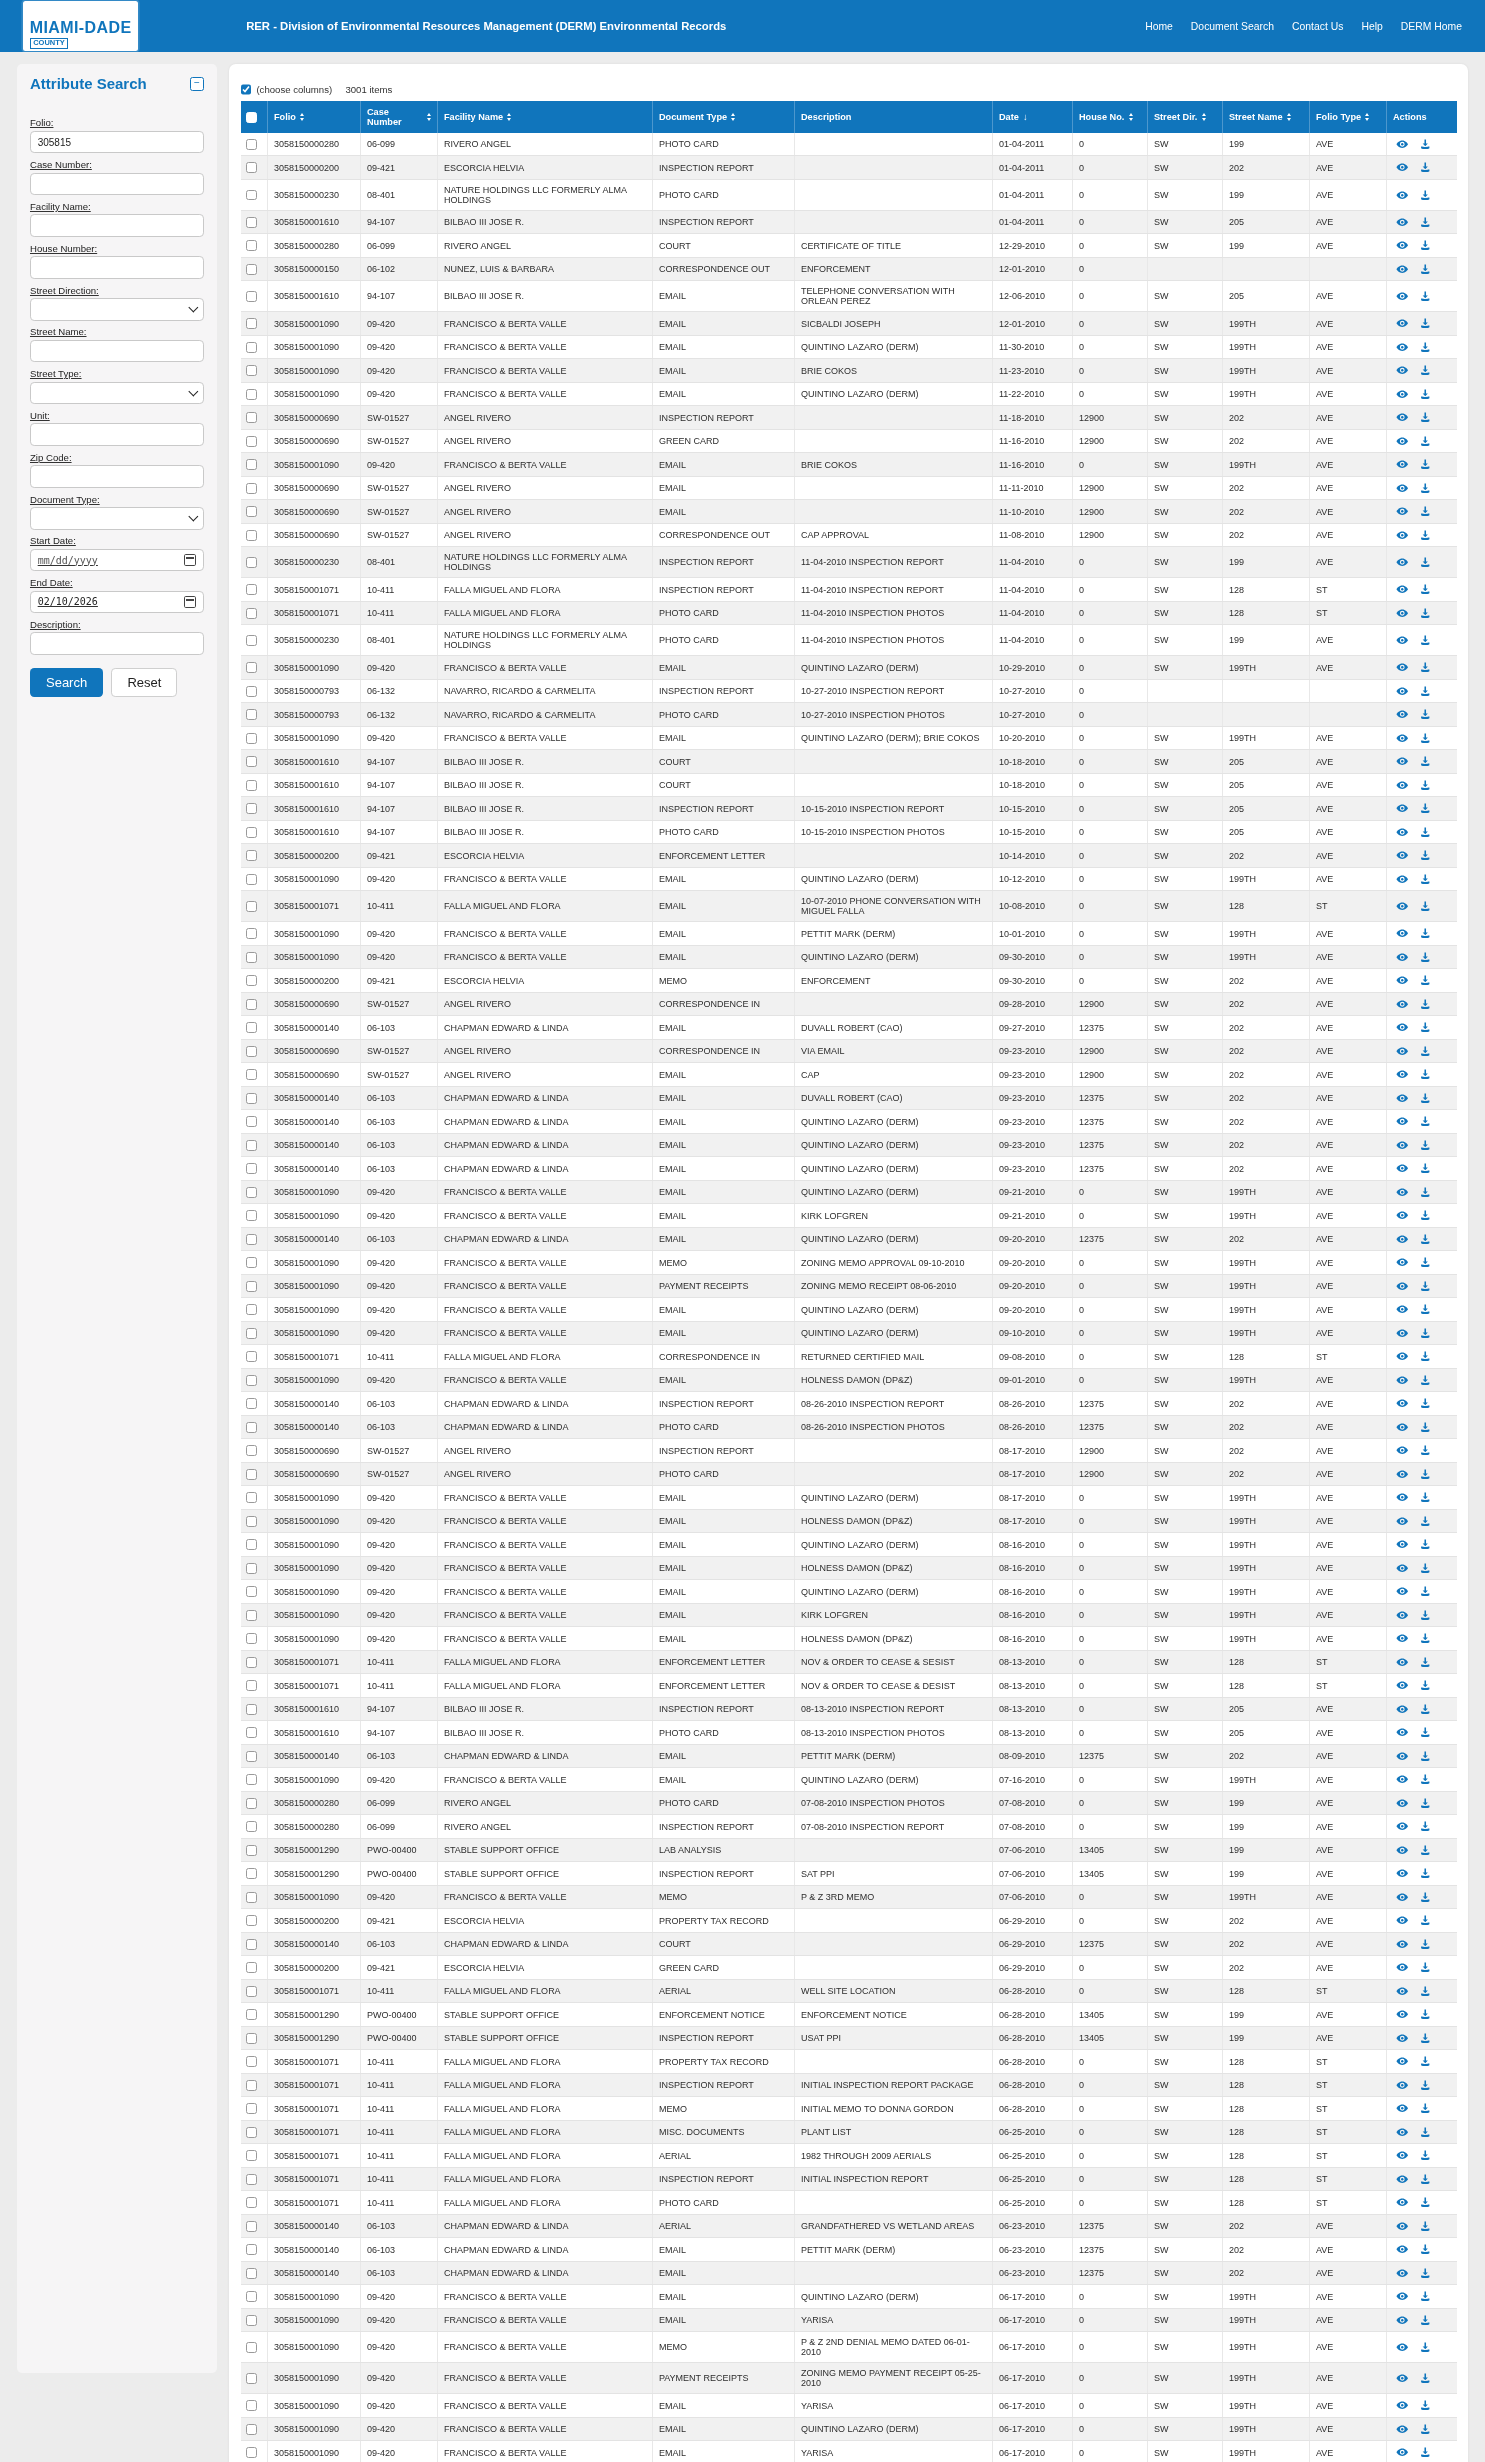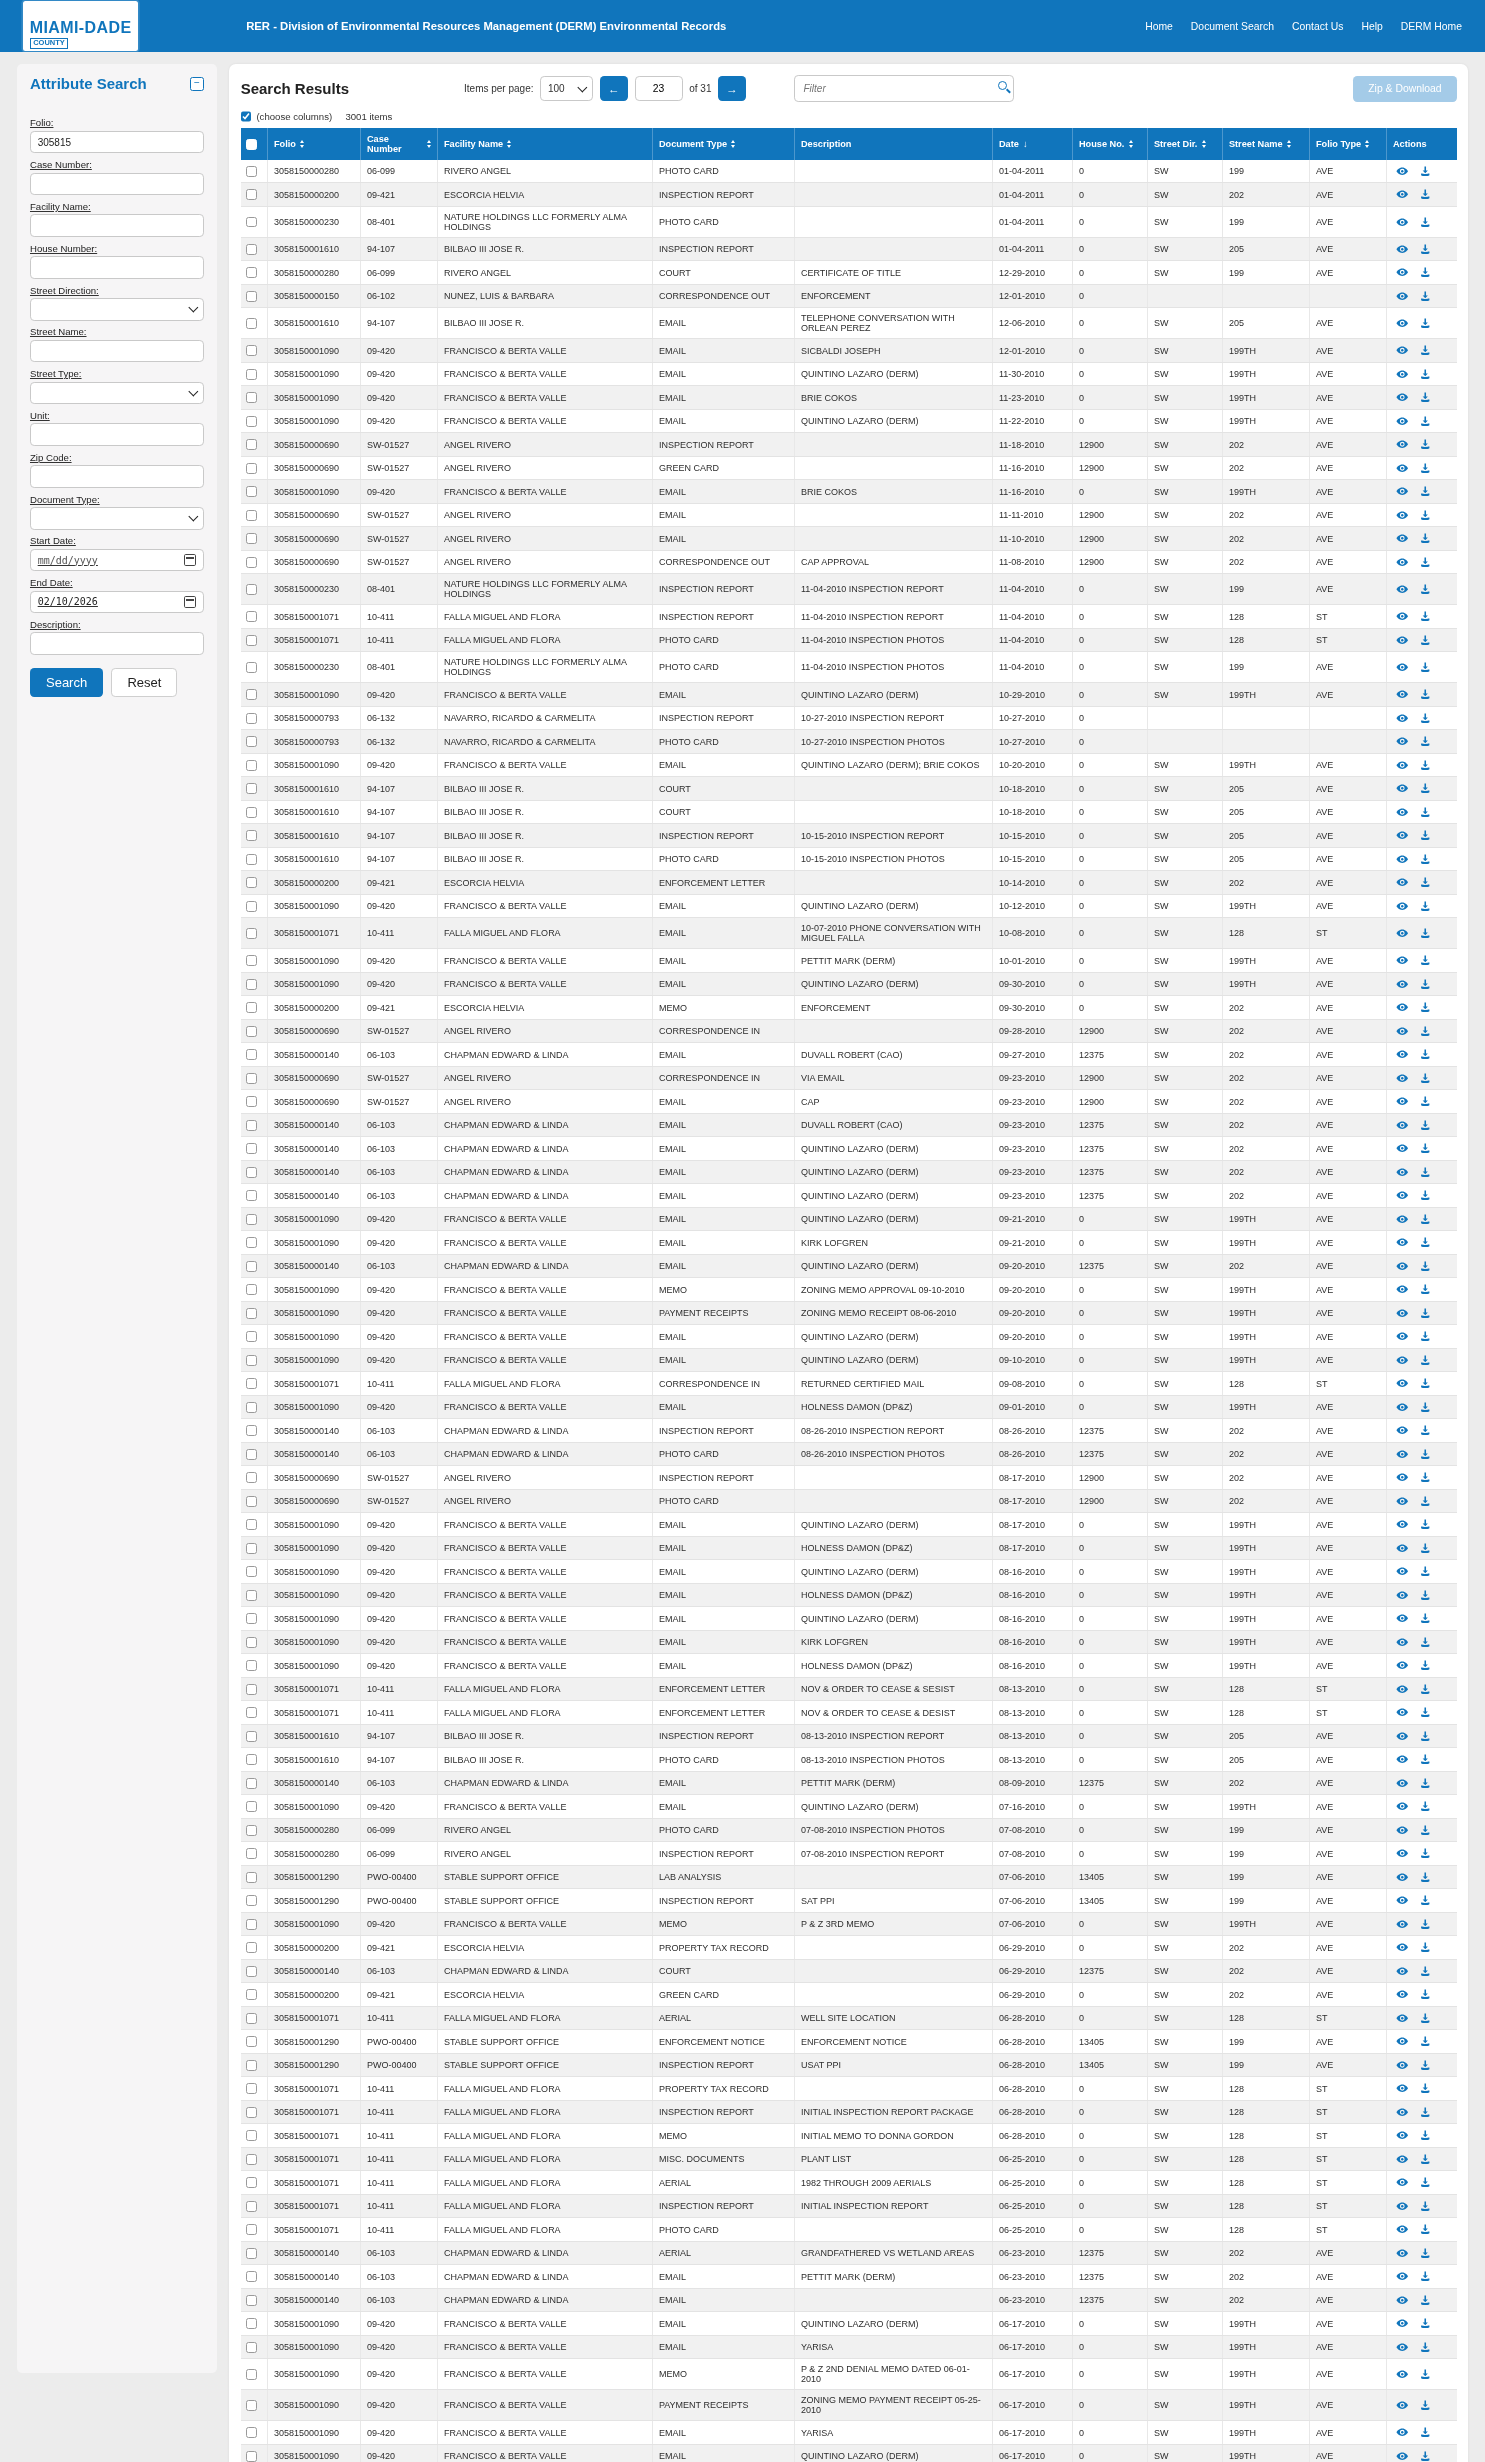--- a/index.html
+++ b/index.html
@@ -169,39 +169,20 @@
     <div class="field"><label>Description:</label>
       <input type="text" style=""></div>
 
     <div class="btn-row">
       <button class="btn btn-primary">Search</button>
       <button class="btn btn-plain">Reset</button>
     </div>
   </div>
 
   <div class="main-card">
-    <div class="results-bar">
-      <div class="results-title">Search Results</div>
-      <div class="ipp">
-        <span class="ipp-label">Items per page:</span>
-        <div class="ipp-select">
-          <span>100</span>
-          <span class="chev"></span>
-        </div>
-        <button class="pg-btn">←</button>
-        <input class="pg-input" type="text" value="23" style="">
-        <span class="pg-of">of 31</span>
-        <button class="pg-btn">→</button>
-      </div>
-      <div class="filter-wrap">
-        <input type="text" placeholder="Filter" style="">
-        <span class="mag"></span>
-      </div>
-      <button class="zip-btn">Zip &amp; Download</button>
-    </div>
 
     <div class="choose-row">
       <input type="checkbox" checked="" style="">
       <span>(choose columns)</span>
       <span class="items-count">3001 items</span>
     </div>
 
     <table>
       <colgroup>
         <col style="width:27px">

